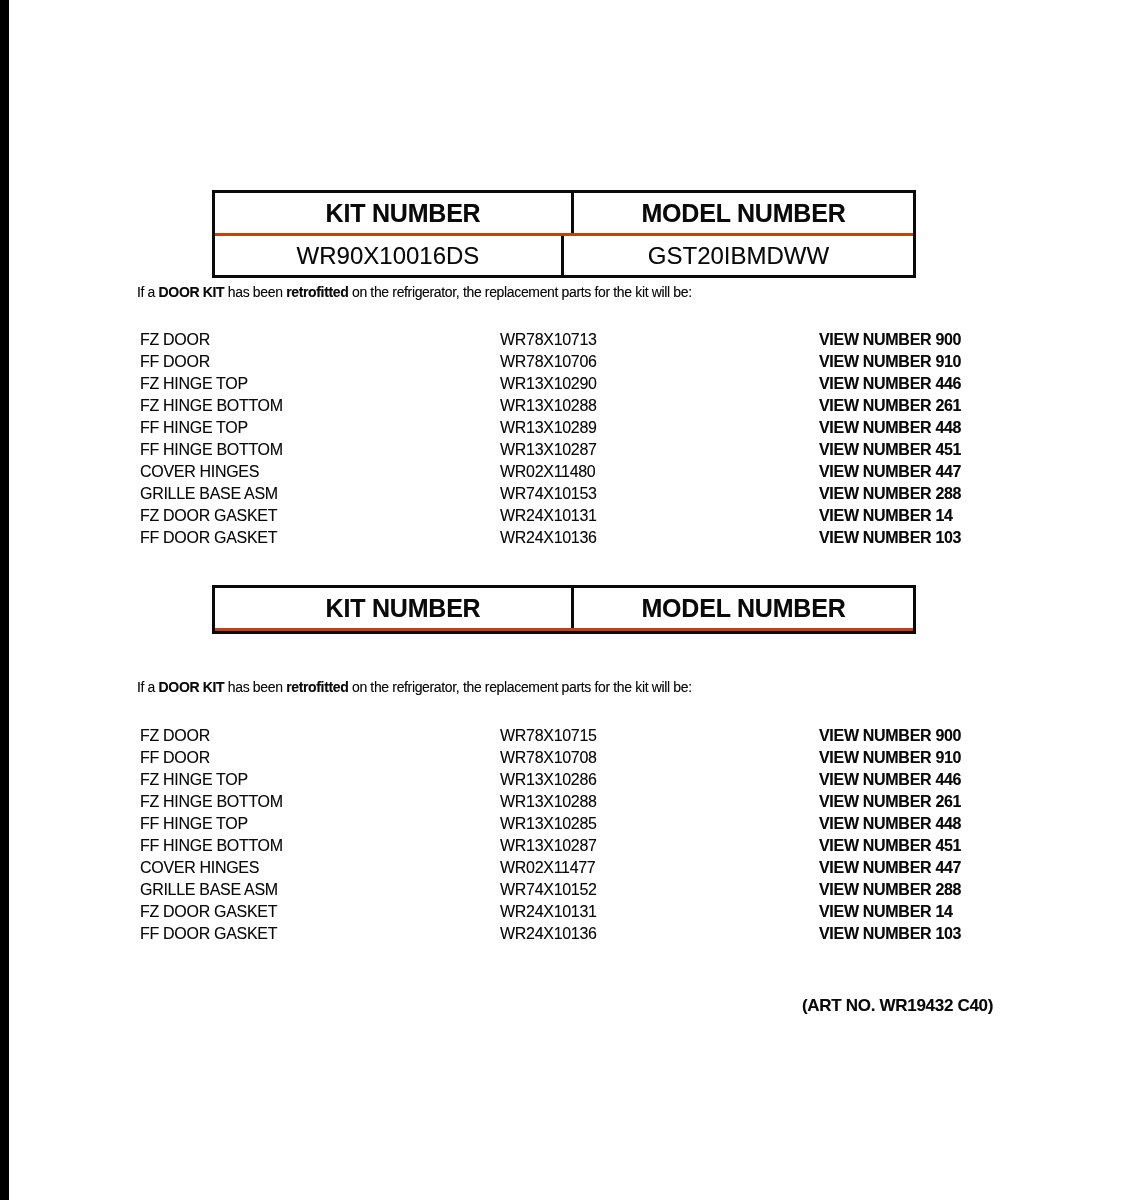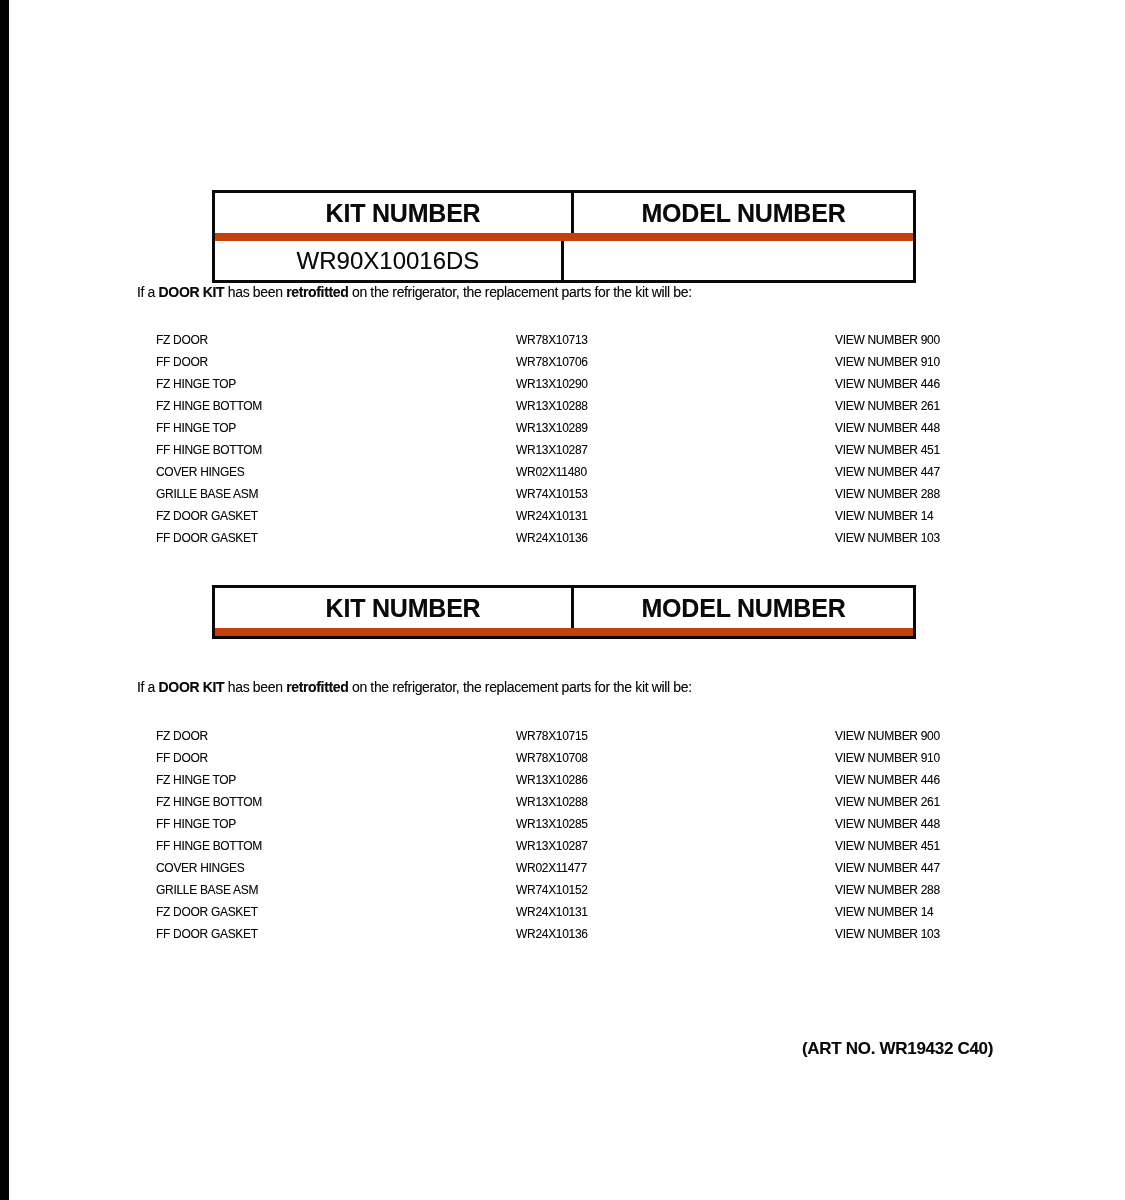--- a/index.html
+++ b/index.html
@@ -23,21 +23,21 @@
     position: absolute; left: 212px;
     width: 698px;
     border: 3px solid #0a0a0a;
     background: #ffffff;
   }
   #table-1 { top: 190px; }
   #table-2 { top: 585px; }
   .kit-table .trow { display: grid; grid-template-columns: 1fr 1fr; }
   .kit-table .trow.header {
     height: 40px; font-weight: bold; font-size: 25px;
-    border-bottom: 8px solid #c2410c; letter-spacing: -0.2px; padding-left: 20px;
+    border-bottom: 3px solid #c2410c; letter-spacing: -0.2px; padding-left: 20px;
   }
   .kit-table .trow.values { height: 39px; font-size: 24px; border-radius: 17px; }
   .kit-table .cell {
     display: flex; align-items: center; justify-content: center;
     white-space: nowrap;
   }
   .kit-table .cell.first { border-right: 3px solid #0a0a0a; }
 
   .sentence {
     position: absolute; left: 137px;
@@ -46,46 +46,47 @@
   }
   #sentence-1 { top: 280px; }
   #sentence-2 { top: 675px; }
   .sentence b { font-weight: bold; }
 
   .parts-list { position: absolute; left: 140px; width: 860px; }
   #parts-list-1 { top: 329px; }
   #parts-list-2 { top: 725px; }
   .part-row {
     position: relative; height: 22px; line-height: 22px;
-    font-size: 12px; letter-spacing: -0.3px; white-space: nowrap; margin-left: 16px;
+    font-size: 16px; letter-spacing: -0.3px; white-space: nowrap;
   }
   .part-name   { position: absolute; left: 0; }
   .part-number { position: absolute; left: 360px; }
-  .part-view   { position: absolute; left: 679px; }
+  .part-view   { position: absolute; left: 679px; font-weight: bold; }
 
   .art-no {
-    position: absolute; left: 802px; top: 1039px;
+    position: absolute; left: 802px; top: 996px;
     font-size: 17px; font-weight: bold; letter-spacing: -0.3px;
     white-space: nowrap;
   }
 </style>
 </head>
 <body>
 
 <div class="page">
 
   <div class="scan-bar"></div>
 
   <div class="kit-table" id="table-1">
     <div class="trow header">
       <div class="cell first">KIT NUMBER</div>
       <div class="cell">MODEL NUMBER</div>
     </div>
     <div class="trow values">
       <div class="cell first">WR90X10016DS</div>
+      <div class="cell">GST20IBMDWW</div>
     </div>
   </div>
 
   <div class="sentence" id="sentence-1"><span>If a </span><b>DOOR KIT</b><span> has been </span><b>retrofitted</b><span> on the refrigerator, the replacement parts for the kit will be:</span></div>
 
   <div class="parts-list" id="parts-list-1">
     <div class="part-row">
         <span class="part-name">FZ DOOR</span>
         <span class="part-number">WR78X10713</span>
         <span class="part-view">VIEW NUMBER 900</span>

